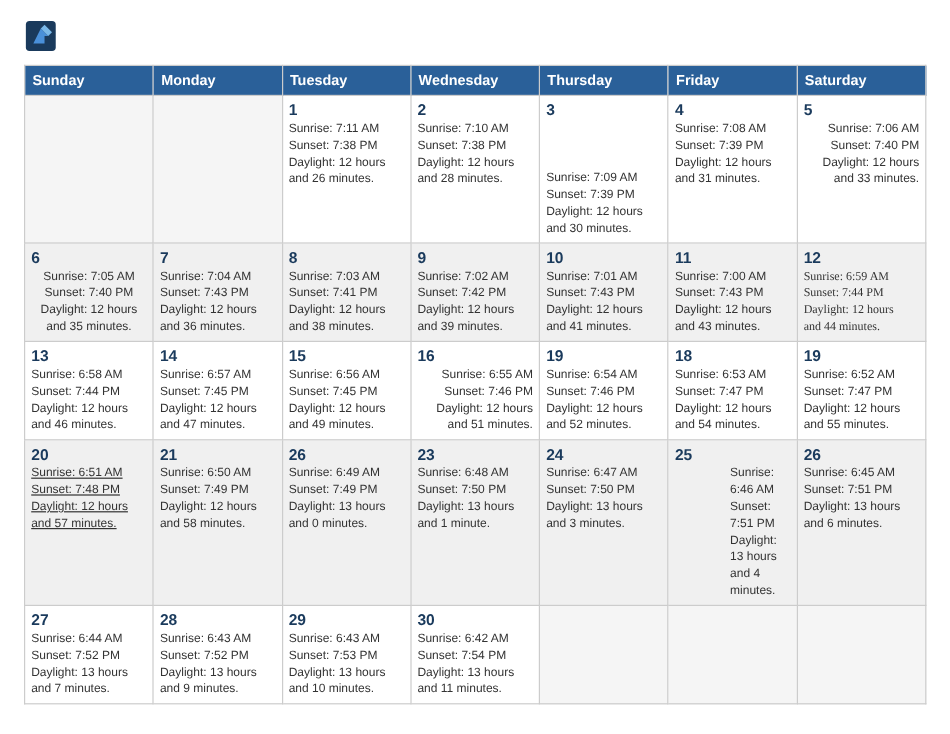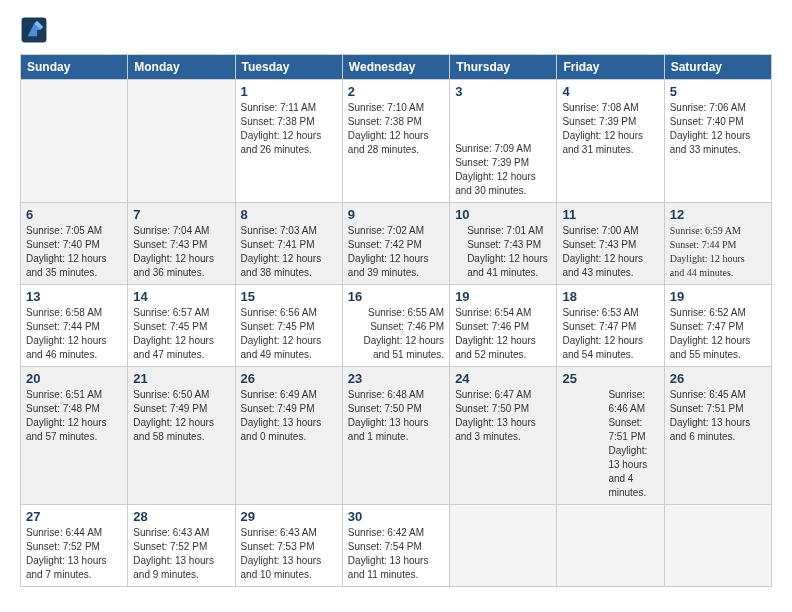--- a/index.html
+++ b/index.html
@@ -150,30 +150,30 @@
           </td>
           <td>
             <span class="day-number">4</span>
             <div class="day-info" style="white-space: pre-wrap;">Sunrise: 7:08 AM
 Sunset: 7:39 PM
 Daylight: 12 hours
 and 31 minutes.</div>
           </td>
           <td>
             <span class="day-number">5</span>
-            <div class="day-info" style="white-space: pre-wrap;">Sunrise: 7:06 AM
+            <div class="day-info" style="white-space: pre-wrap; text-align: right;">Sunrise: 7:06 AM
 Sunset: 7:40 PM
 Daylight: 12 hours
 and 33 minutes.</div>
           </td>
         </tr>
         <tr class="row-shaded">
           <td>
             <span class="day-number">6</span>
-            <div class="day-info" style="white-space: pre-wrap;">Sunrise: 7:05 AM
+            <div class="day-info" style="white-space: pre-wrap; text-align: center;">Sunrise: 7:05 AM
 Sunset: 7:40 PM
 Daylight: 12 hours
 and 35 minutes.</div>
           </td>
           <td>
             <span class="day-number">7</span>
             <div class="day-info" style="white-space: pre-wrap;">Sunrise: 7:04 AM
 Sunset: 7:43 PM
 Daylight: 12 hours
 and 36 minutes.</div>
@@ -187,21 +187,21 @@
           </td>
           <td>
             <span class="day-number">9</span>
             <div class="day-info" style="white-space: pre-wrap;">Sunrise: 7:02 AM
 Sunset: 7:42 PM
 Daylight: 12 hours
 and 39 minutes.</div>
           </td>
           <td>
             <span class="day-number">10</span>
-            <div class="day-info" style="white-space: pre-wrap; margin-left: 12px;">Sunrise: 7:01 AM
+            <div class="day-info" style="white-space: pre-wrap;">Sunrise: 7:01 AM
 Sunset: 7:43 PM
 Daylight: 12 hours
 and 41 minutes.</div>
           </td>
           <td>
             <span class="day-number">11</span>
             <div class="day-info" style="white-space: pre-wrap;">Sunrise: 7:00 AM
 Sunset: 7:43 PM
 Daylight: 12 hours
 and 43 minutes.</div>
@@ -261,21 +261,21 @@
             <span class="day-number">19</span>
             <div class="day-info" style="white-space: pre-wrap;">Sunrise: 6:52 AM
 Sunset: 7:47 PM
 Daylight: 12 hours
 and 55 minutes.</div>
           </td>
         </tr>
         <tr class="row-shaded">
           <td>
             <span class="day-number">20</span>
-            <div class="day-info" style="white-space: pre-wrap;">Sunrise: 6:51 AM
+            <div class="day-info" style="white-space: pre-wrap; text-decoration: underline;">Sunrise: 6:51 AM
 Sunset: 7:48 PM
 Daylight: 12 hours
 and 57 minutes.</div>
           </td>
           <td>
             <span class="day-number">21</span>
             <div class="day-info" style="white-space: pre-wrap;">Sunrise: 6:50 AM
 Sunset: 7:49 PM
 Daylight: 12 hours
 and 58 minutes.</div>

